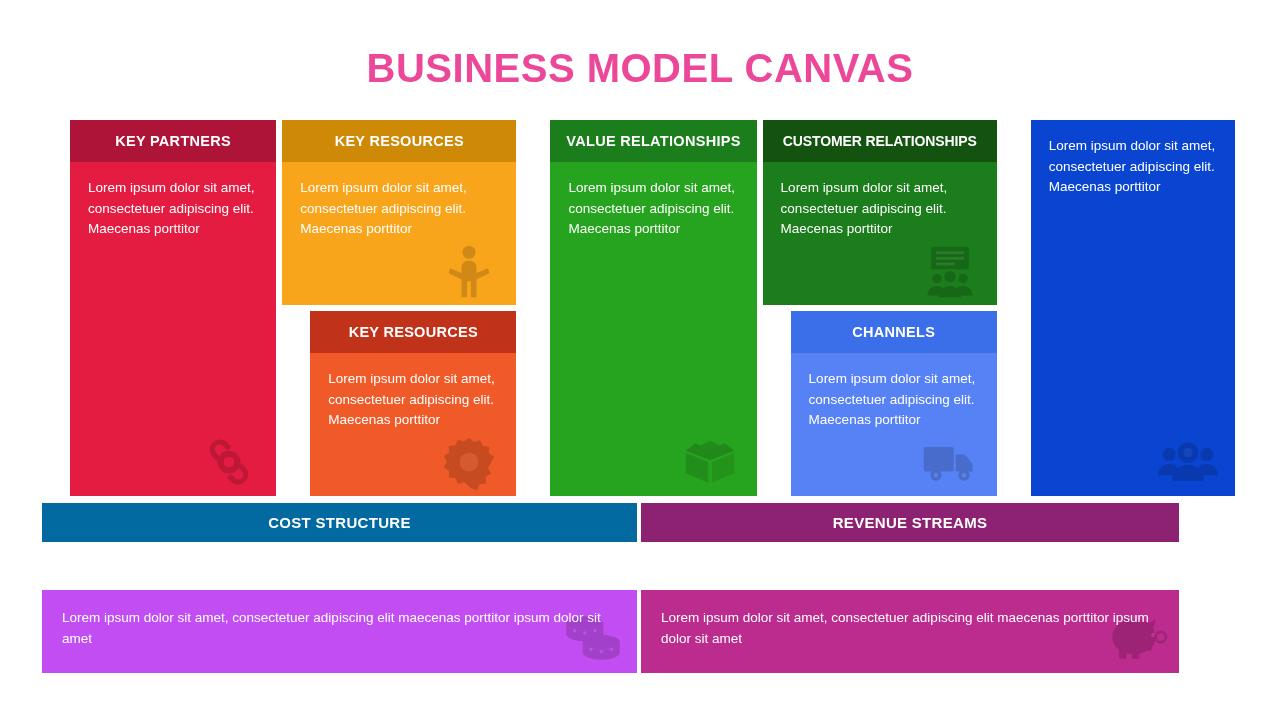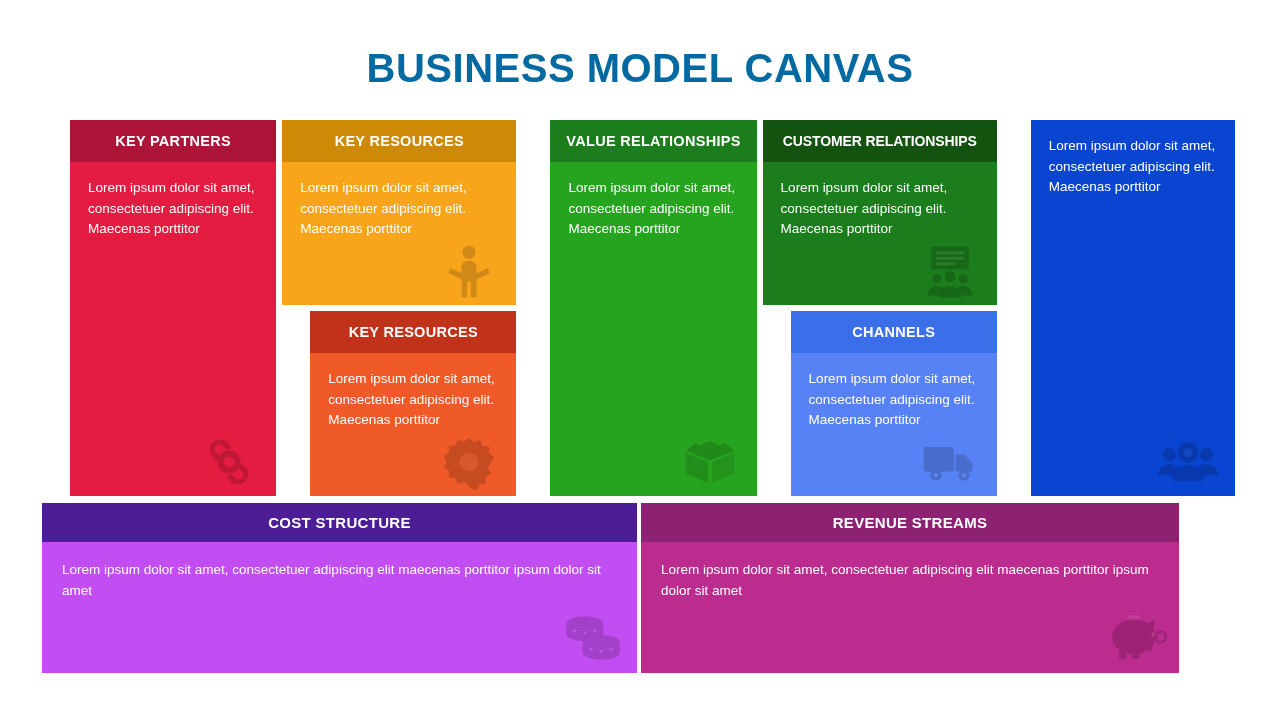--- a/index.html
+++ b/index.html
@@ -22,21 +22,21 @@
   
   .page-title {
     position: absolute;
     left: 0;
     top: 44px;
     width: 1280px;
     text-align: center;
     font-size: 40px;
     font-weight: bold;
     letter-spacing: 0.5px;
-    color: #0369a1;
+    color: #ec4899;
     line-height: 48px;
     white-space: nowrap;
   }
 
   
   .top-grid {
     position: absolute;
     left: 42px;
     top: 120px;
     width: 1193px;
@@ -130,20 +130,21 @@
     font-weight: bold;
     letter-spacing: 0.3px;
   }
   .bottom-body {
     position: relative;
     flex: 1 1 auto;
     padding: 18px 20px 10px 20px;
     color: #ffffff;
     font-size: 13.5px;
     line-height: 20.5px;
+    margin-top: 48px;
   }
   .bottom-body .body-text { position: relative; z-index: 2; max-width: 560px; }
   .bottom-body .wm { right: 0px; bottom: 2px; width: 88px; height: 66px; }
 </style>
 </head>
 <body>
 
 <div class="canvas-root">
 
   <div class="page-title">BUSINESS MODEL CANVAS</div>
@@ -265,21 +266,21 @@
           </div>
         </div>
       </div>
     </div>
 
   </div>
 
   <div class="bottom-grid">
 
     <div class="bottom-panel bp-cost" id="p-cost">
-      <div class="bottom-header" style="background: #4c1d95;">COST STRUCTURE</div>
+      <div class="bottom-header" style="background: #0369a1;">COST STRUCTURE</div>
       <div class="bottom-body" style="background: rgb(194, 77, 242);">
         <div class="body-text">Lorem ipsum dolor sit amet, consectetuer adipiscing elit maecenas porttitor ipsum dolor sit amet</div>
         <div class="wm">
           <svg viewBox="0 0 64 64" aria-hidden="true">
             <ellipse cx="24" cy="18" rx="18" ry="7"></ellipse>
             <path d="M6 18v10c0 3.9 8 7 18 7s18-3.1 18-7V18c0 3.9-8 7-18 7S6 21.9 6 18z"></path>
             <ellipse cx="40" cy="36" rx="18" ry="7"></ellipse>
             <path d="M22 36v10c0 3.9 8 7 18 7s18-3.1 18-7V36c0 3.9-8 7-18 7s-18-3.1-18-7z"></path>
             <circle cx="14" cy="25" r="1.6" fill="#fff" opacity=".5"></circle>
             <circle cx="24" cy="27" r="1.6" fill="#fff" opacity=".5"></circle>

